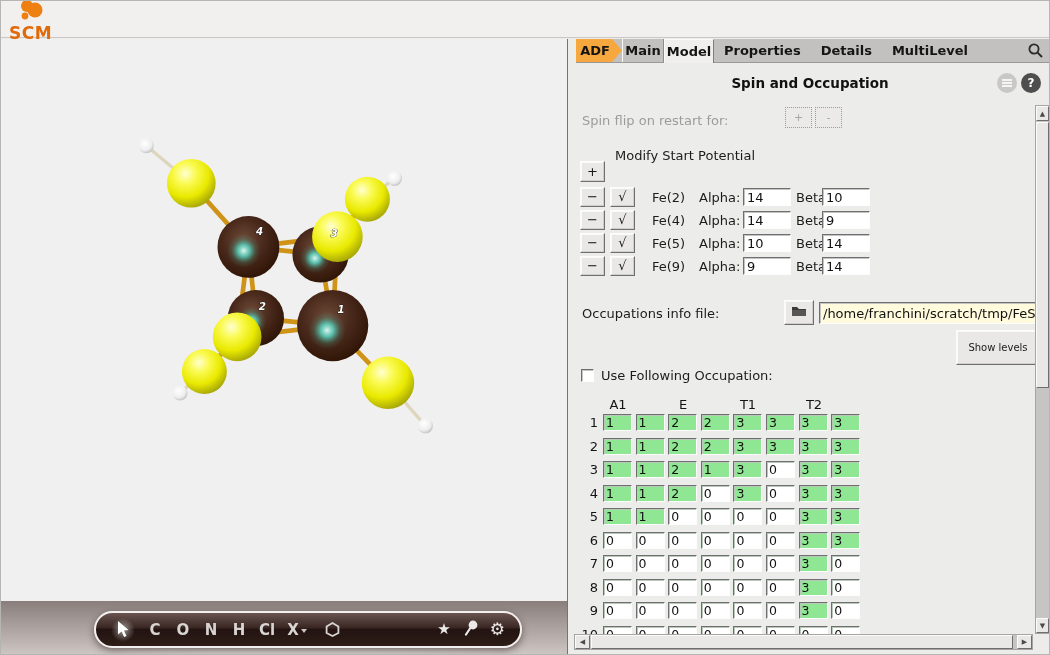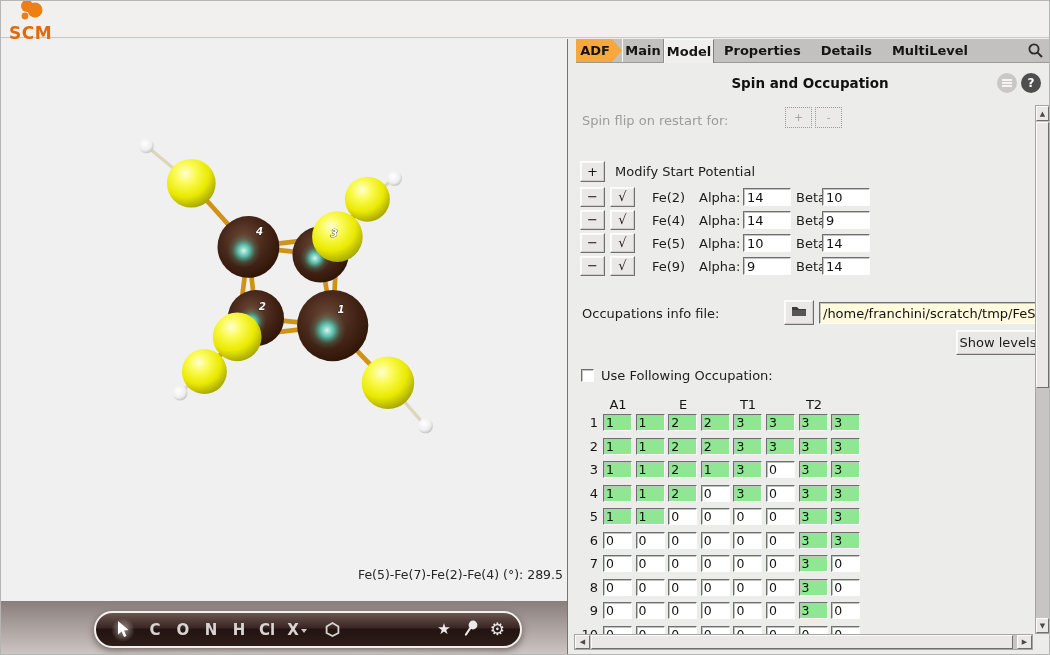--- a/index.html
+++ b/index.html
@@ -160,21 +160,20 @@
 
       <g font-size="11" font-weight="bold" font-style="italic" fill="#ffffff" stroke="#000000" stroke-width="0.7" paint-order="stroke" font-family="DejaVu Sans, Liberation Sans, sans-serif">
         <text x="253" y="247">4</text>
         <text x="333" y="249">3</text>
         <text x="256" y="327">2</text>
         <text x="340" y="330">1</text>
       </g>
     </svg>
 
     <div class="floor"></div>
-    <div class="status">Fe(5)-Fe(7)-Fe(2)-Fe(4) (°): 289.5</div>
     <div class="pillshadow"></div>
 
     <div class="pill">
       <span class="cursorwrap">
         <svg width="13" height="17">
           <path d="M1,0 L1,13.5 L4.6,10.4 L7.1,16 L9.5,14.9 L6.9,9.4 L11.5,8.9 Z" fill="#ffffff"></path>
         </svg>
       </span>
       <span class="elem">C</span>
       <span class="elem">O</span>
@@ -229,21 +228,21 @@
         <line x1="1" y1="8" x2="11" y2="8" stroke="#ffffff" stroke-width="1.6"></line>
       </svg>
     </span>
     <span class="circ dark">?</span>
 
     <span class="plab gray" style="left:14px;top:74px;">Spin flip on restart for:</span>
     <span class="dbtn" style="left:217px;top:68px;">+</span>
     <span class="dbtn" style="left:247px;top:68px;">-</span>
 
     <button class="rbtn" style="left:12px;top:122px;width:25px;height:21px;">+</button>
-    <span class="plab" style="left:47px;top:125px;">Modify Start Potential</span>
+    <span class="plab" style="left:47px;top:109px;">Modify Start Potential</span>
 
     <div>
         <div class="fe-row">
           <button class="rbtn" style="left:12px;top:148px;width:25px;height:20px;">−</button>
           <button class="rbtn" style="left:42px;top:148px;width:25px;height:20px;">√</button>
           <span class="felabel" style="left:84px;top:151px;">Fe(2)</span>
           <span class="alab" style="left:131px;top:151px;">Alpha:</span>
           <input class="sin" style="left: 175px; top: 149px; width: 48px; height: 18px;" value="14">
           <span class="blab" style="left:228px;top:151px;">Beta:</span>
           <input class="sin" style="left: 254px; top: 149px; width: 48px; height: 18px;" value="10">
@@ -278,21 +277,21 @@
       </div>
 
     <span class="plab" style="left:14px;top:267px;">Occupations info file:</span>
     <button class="rbtn" style="left:216px;top:261px;width:30px;height:25px;">
       <svg width="16" height="12">
         <path d="M1,2 L6,2 L8,4 L15,4 L15,11 L1,11 Z" fill="#3c3c3c"></path>
         <rect x="1" y="5" width="14" height="6" fill="#565656"></rect>
       </svg>
     </button>
     <input class="sin" style="left: 251px; top: 263px; width: 230px; height: 22px; background: var(--c-path);" value="/home/franchini/scratch/tmp/FeS_H">
-    <button class="rbtn" style="left:388px;top:291px;width:84px;height:25px;font-size:13px;">Show levels</button>
+    <button class="rbtn" style="left:388px;top:291px;width:84px;height:35px;font-size:10px;">Show levels</button>
 
     <span class="cbox" style="left:13px;top:330px;"></span>
     <span class="plab" style="left:33px;top:329px;">Use Following Occupation:</span>
 
     <span class="thead" style="left:35px;top:358px;">A1</span>
     <span class="thead" style="left:100px;top:358px;">E</span>
     <span class="thead" style="left:165px;top:358px;">T1</span>
     <span class="thead" style="left:231px;top:358px;">T2</span>
 
     <div>

